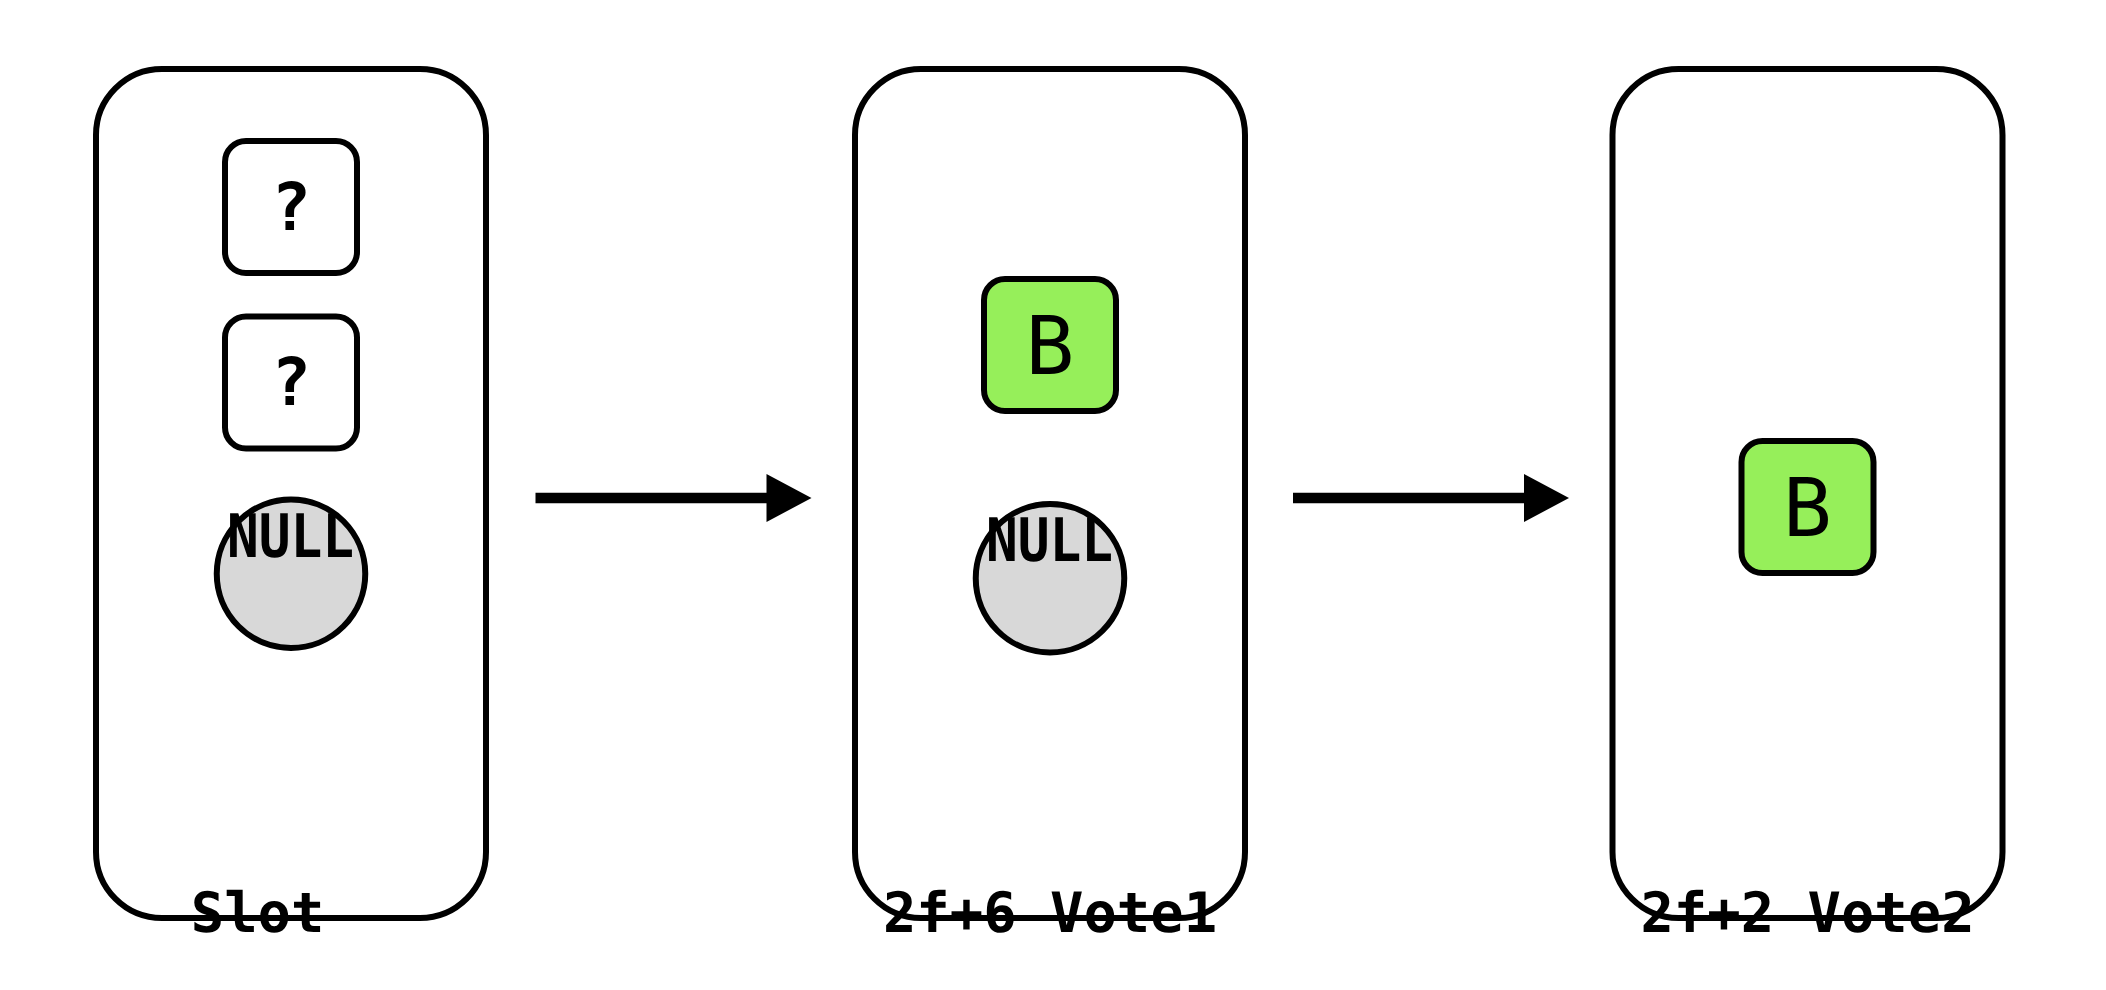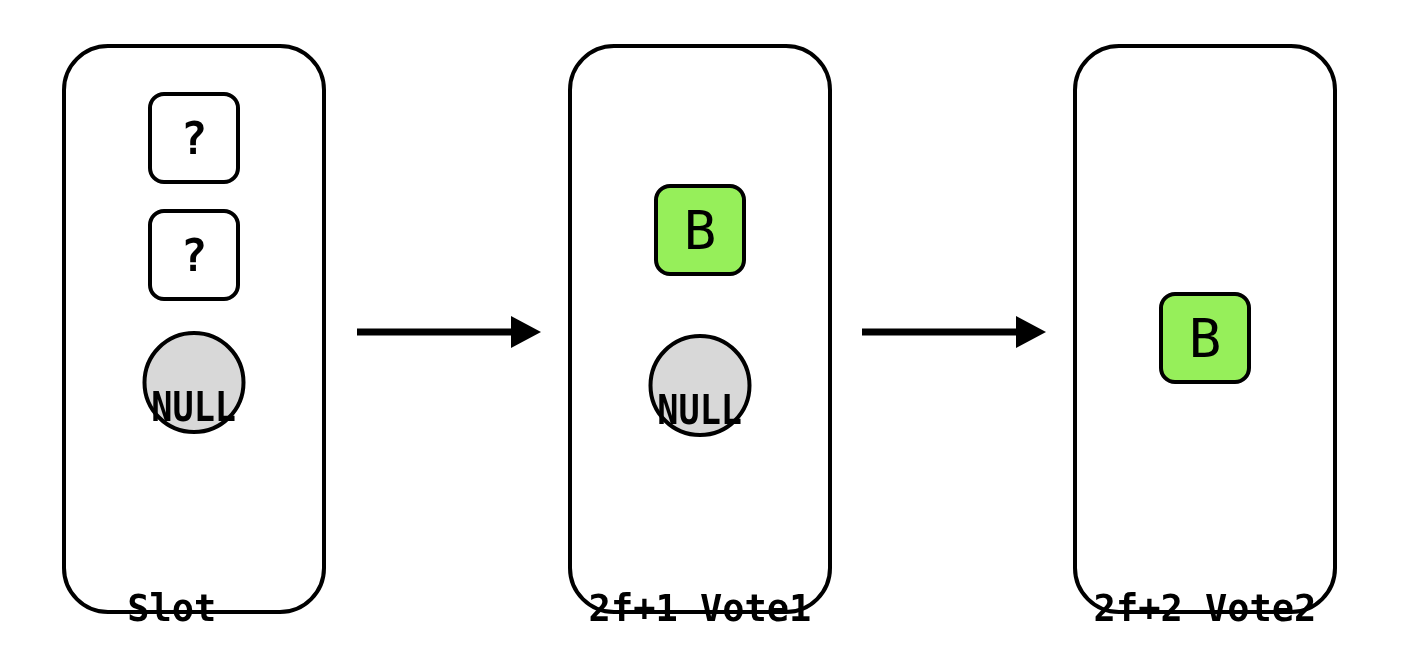--- a/index.html
+++ b/index.html
@@ -45,21 +45,21 @@
     position: absolute;
     left: 50%;
     transform: translateX(-50%);
     width: 103px;
     height: 103px;
     border: 4px solid var(--outline, #000000);
     border-radius: 50%;
     box-sizing: border-box;
     background: var(--null_gray, #d8d8d8);
     display: flex;
-    align-items: flex-end;
+    align-items: flex-start;
     justify-content: center;
   }
   .null-circle .null-text {
     font-size: 40px;
     font-weight: bold;
     color: #000;
     transform: scaleX(0.88);
     white-space: nowrap;
   }
 
@@ -113,21 +113,21 @@
   </svg>
 
   <div class="panel p2">
     <div class="sq block" style="top:136px;">
       <span>B</span>
     </div>
     <div class="null-circle" style="top:286px;">
       <span class="null-text">NULL</span>
     </div>
     <div class="stage-label">
-      <span>2f+1 Vote1</span>
+      <span>2f+6 Vote1</span>
       
     </div>
   </div>
 
   <svg class="arrow a2" viewBox="0 0 190 64">
     <line x1="2" y1="32" x2="158" y2="32" stroke="#000000" stroke-width="7"></line>
     <polygon points="156,16 156,48 186,32" fill="#000000"></polygon>
   </svg>
 
   <div class="panel p3">

